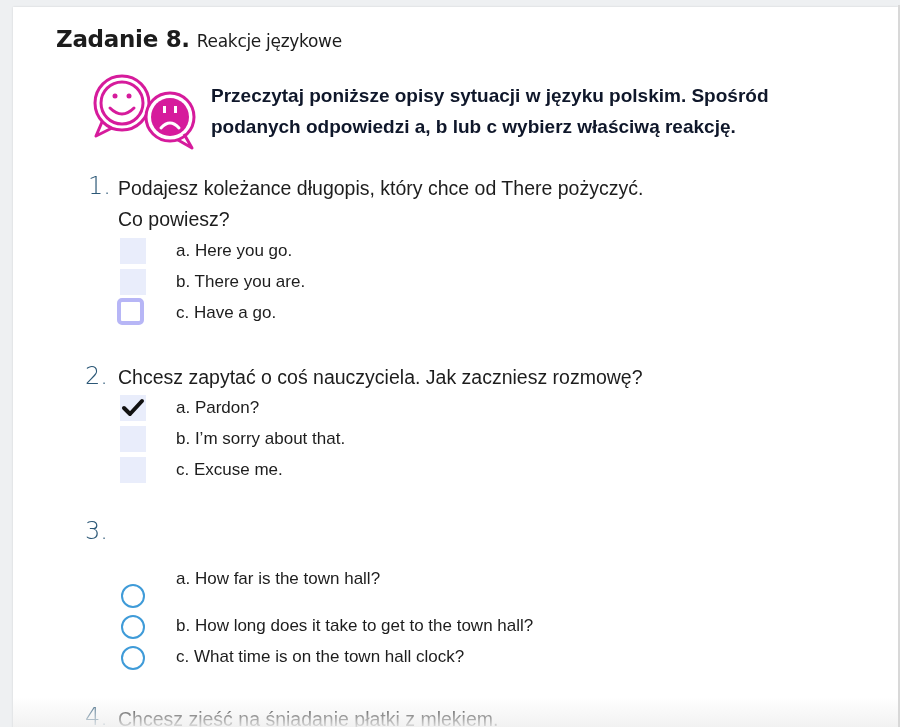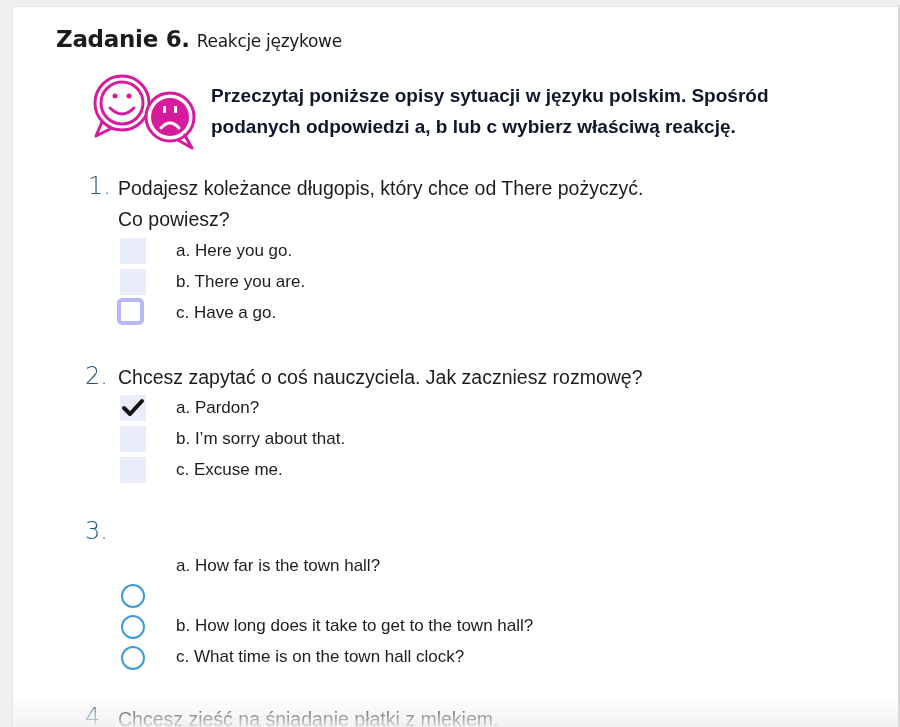--- a/index.html
+++ b/index.html
@@ -59,21 +59,21 @@
     border: 2px solid #3f9bd8; border-radius: 50%; box-sizing: border-box;
   }
 </style>
 </head>
 <body>
 
 <div class="page"></div>
 <div class="scroll-edge"></div>
 
 <div class="title">
-  <span class="bold">Zadanie 6.</span>
+  <span class="bold">Zadanie 8.</span>
   <span class="light">Reakcje językowe</span>
 </div>
 
 <svg class="instr-icon" viewBox="0 0 120 86">
 
   <g fill="none" stroke="#d61b9c" stroke-width="3">
     <circle cx="34" cy="33" r="27"></circle>
     <circle cx="34" cy="33" r="21"></circle>
     <path d="M14 52 L8 66 L24 58" stroke-linejoin="round"></path>
     <path d="M22 38 Q34 50 46 38" stroke-linecap="round"></path>
@@ -115,21 +115,21 @@
 <div class="opt-text" style="top:398px;">a. Pardon?</div>
 <div class="cbox" style="top:426px;"></div>
 <div class="opt-text" style="top:429px;">b. I’m sorry about that.</div>
 <div class="cbox" style="top:457px;"></div>
 <div class="opt-text" style="top:460px;">c. Excuse me.</div>
 
 <div class="q-number" style="left:85px; top:517px;">3.</div>
 <div class="q-text" style="top:517px;">
 </div>
 <div class="radio" style="top:584px;"></div>
-<div class="opt-text" style="top:556px;">a. How far is the town hall?</div>
+<div class="opt-text" style="top:569px;">a. How far is the town hall?</div>
 <div class="radio" style="top:615px;"></div>
 <div class="opt-text" style="top:616px;">b. How long does it take to get to the town hall?</div>
 <div class="radio" style="top:646px;"></div>
 <div class="opt-text" style="top:647px;text-align:center;">c. What time is on the town hall clock?</div>
 
 <div class="q-number" style="left:85px; top:703px;">4.</div>
 <div class="q-text" style="top:704px;">
   <div>Chcesz zjeść na śniadanie płatki z mlekiem.</div>
 </div>
 

